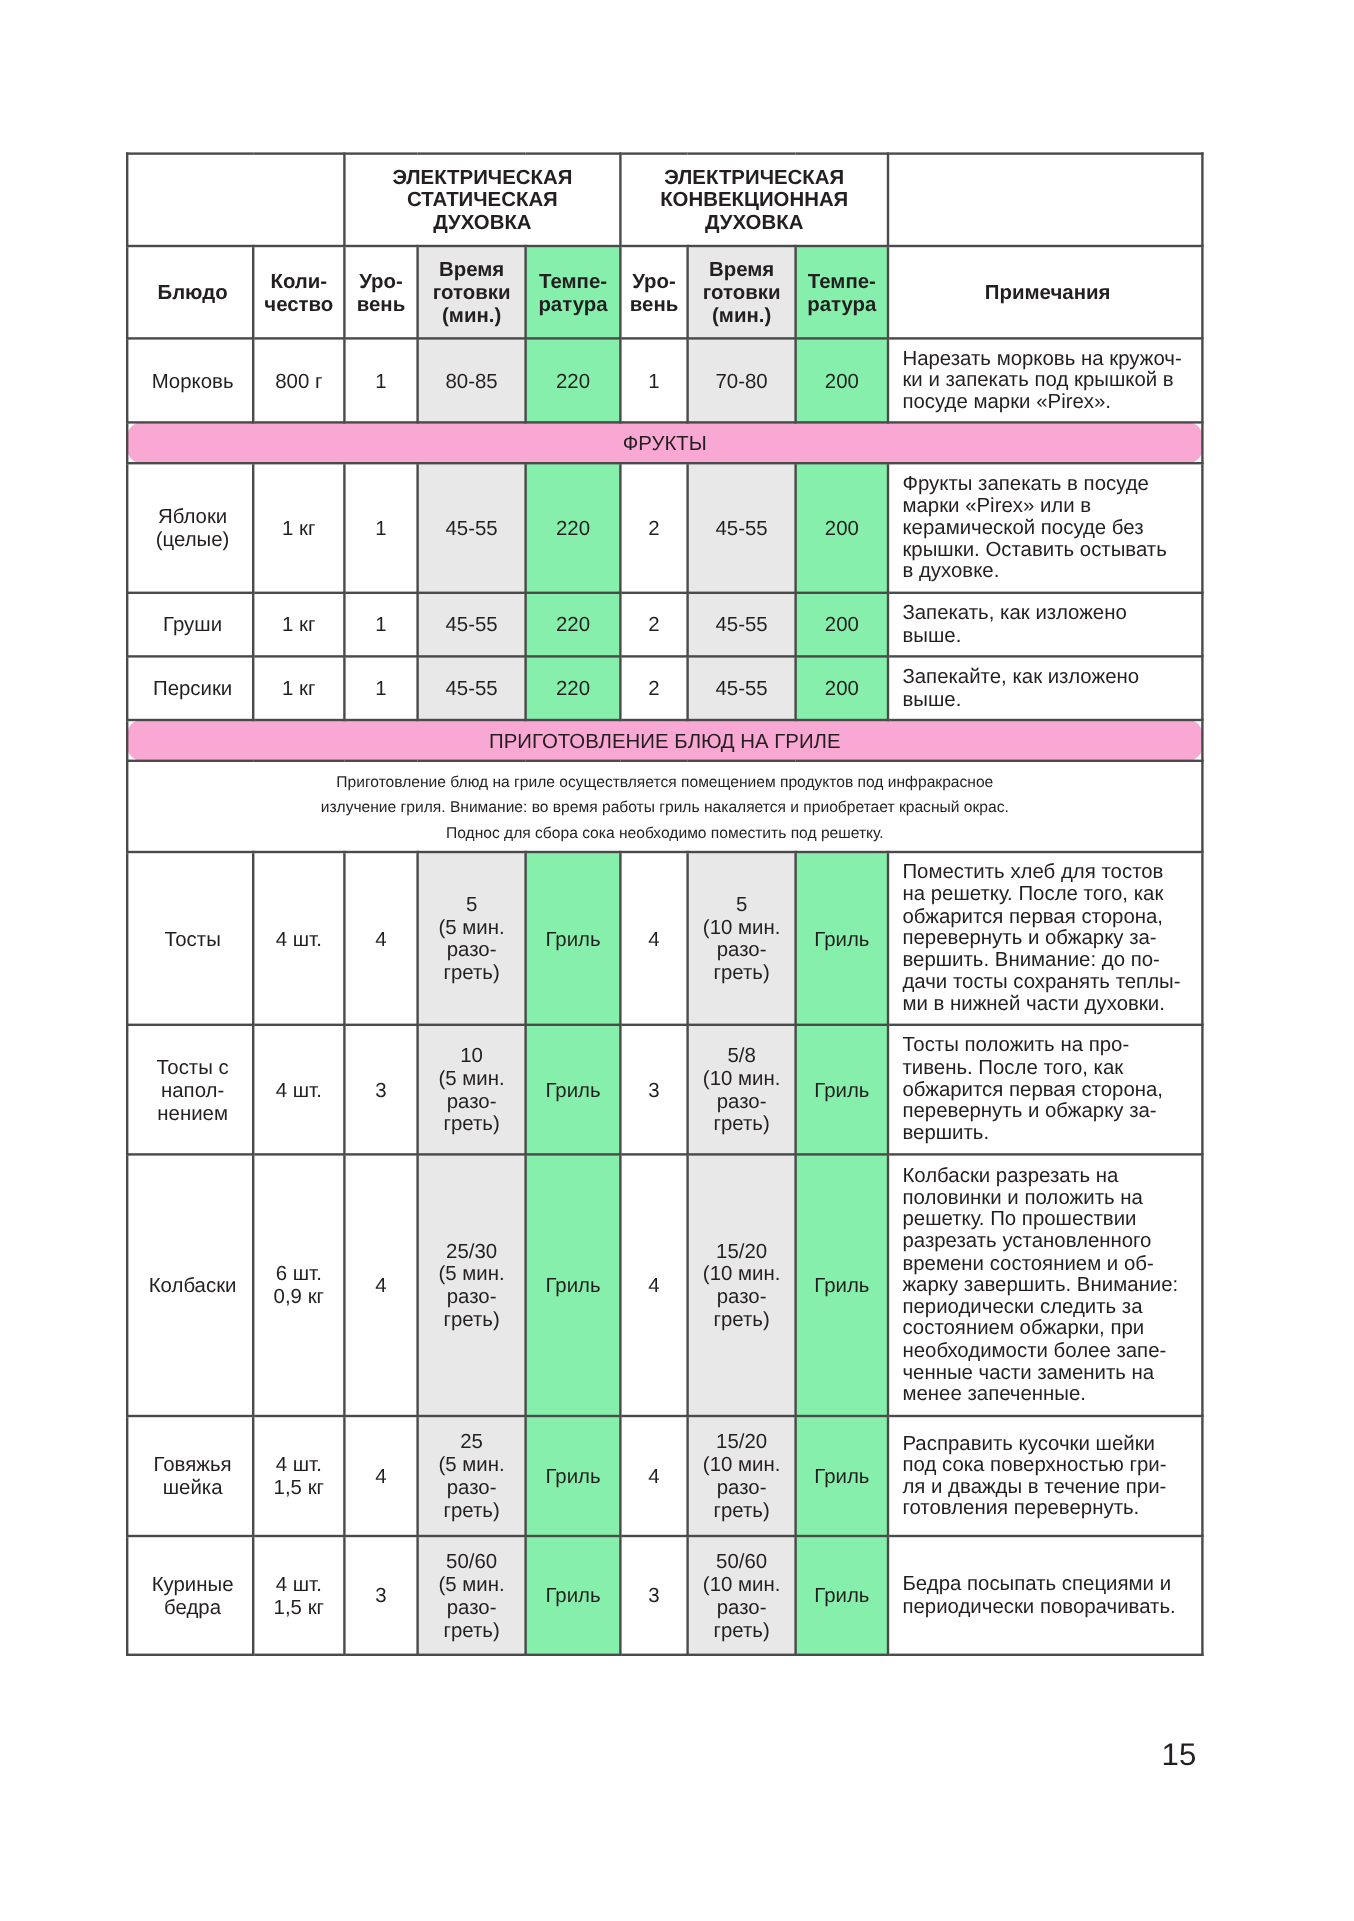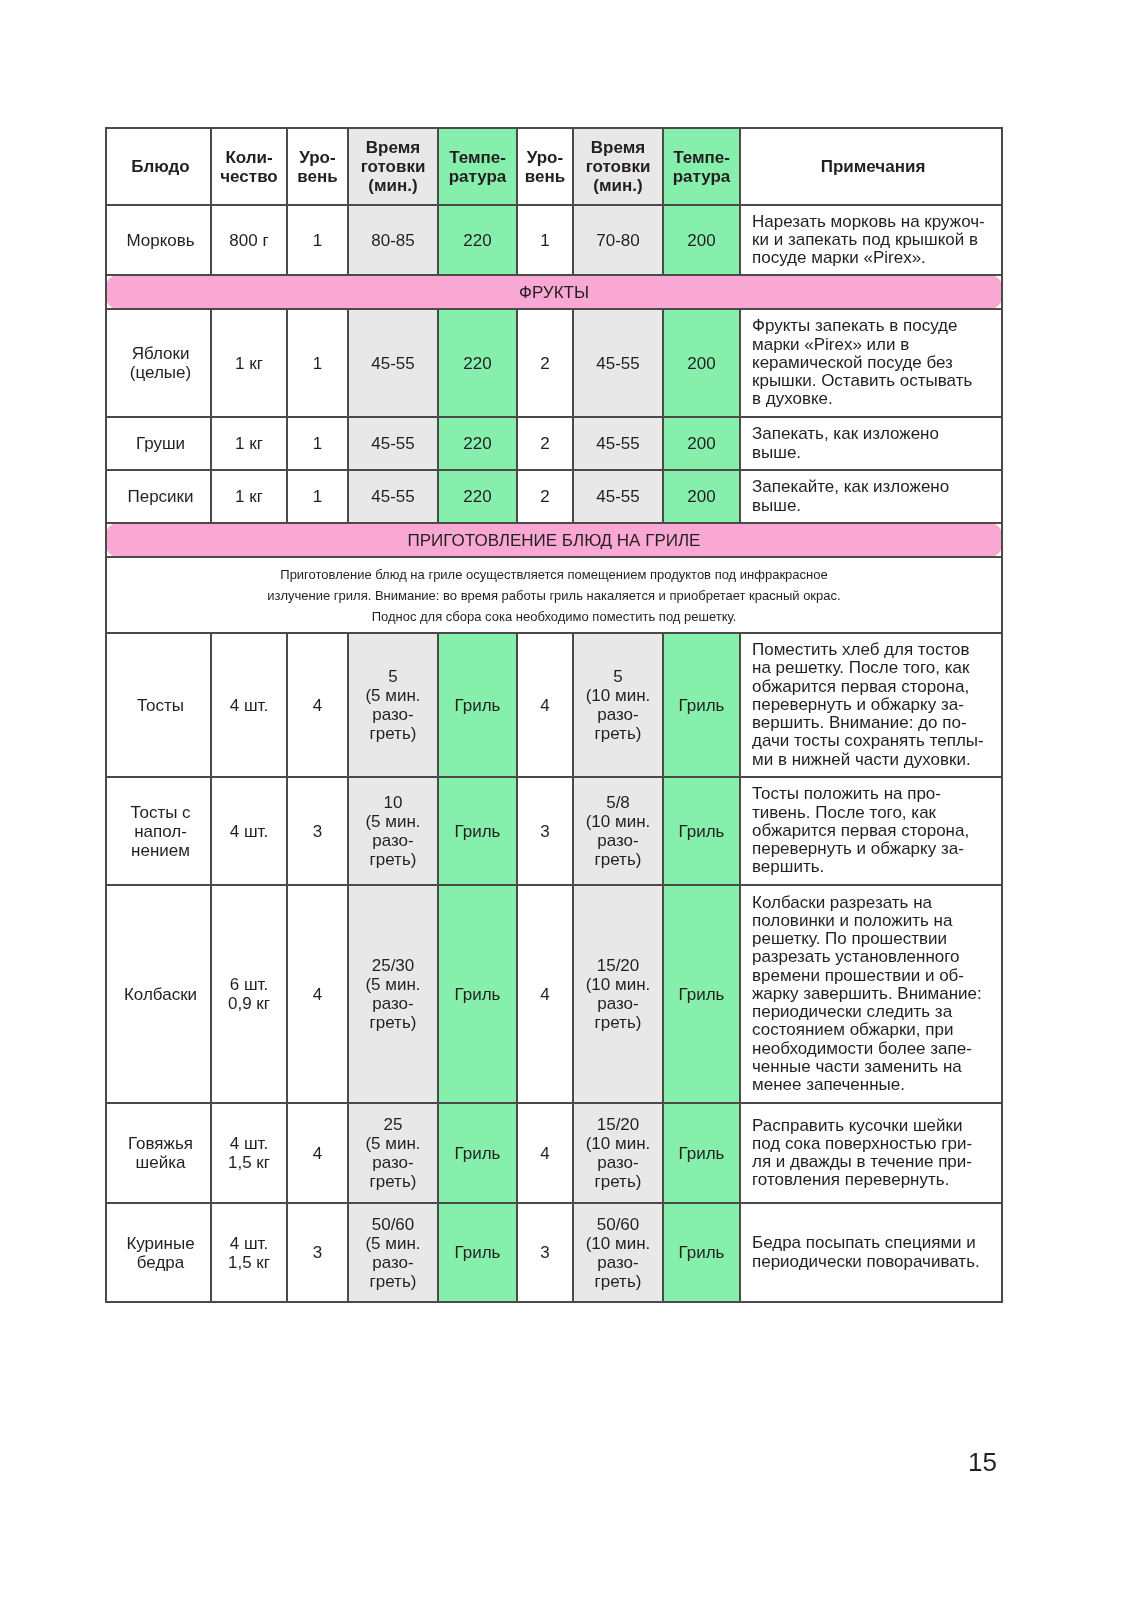--- a/index.html
+++ b/index.html
@@ -32,20 +32,34 @@
       <col style="width:61px">
       <col style="width:90px">
       <col style="width:79px">
       <col style="width:56px">
       <col style="width:90px">
       <col style="width:77px">
       <col style="width:262px">
   </colgroup>
   <tbody id="tbody">
     <tr style="height:77px">
+      <th colspan="2"></th>
+      <th colspan="3" class="multi">
+          <span>ЭЛЕКТРИЧЕСКАЯ</span>
+          <span>СТАТИЧЕСКАЯ</span>
+          <span>ДУХОВКА</span>
+        </th>
+      <th colspan="3" class="multi">
+          <span>ЭЛЕКТРИЧЕСКАЯ</span>
+          <span>КОНВЕКЦИОННАЯ</span>
+          <span>ДУХОВКА</span>
+        </th>
+      <th></th>
+    </tr>
+    <tr style="height:77px">
       <th class="l">Блюдо</th>
       <th class="multi">
           <span>Коли-</span>
           <span>чество</span>
         </th>
       <th class="multi" style="padding:0 3px">
           <span>Уро-</span>
           <span>вень</span>
         </th>
       <th class="multi t">
@@ -266,21 +280,21 @@
           <span>(10 мин.</span>
           <span>разо-</span>
           <span>греть)</span>
         </td>
         <td class="p">Гриль</td>
         <td class="note multi">
           <span>Колбаски разрезать на</span>
           <span>половинки и положить на</span>
           <span>решетку. По прошествии</span>
           <span>разрезать установленного</span>
-          <span>времени прошествии и об-</span>
+          <span>времени состоянием и об-</span>
           <span>жарку завершить. Внимание:</span>
           <span>периодически следить за</span>
           <span>состоянием обжарки, при</span>
           <span>необходимости более запе-</span>
           <span>ченные части заменить на</span>
           <span>менее запеченные.</span>
         </td>
       </tr>
       <tr style="height: 100px;">
         <td class="l multi">

